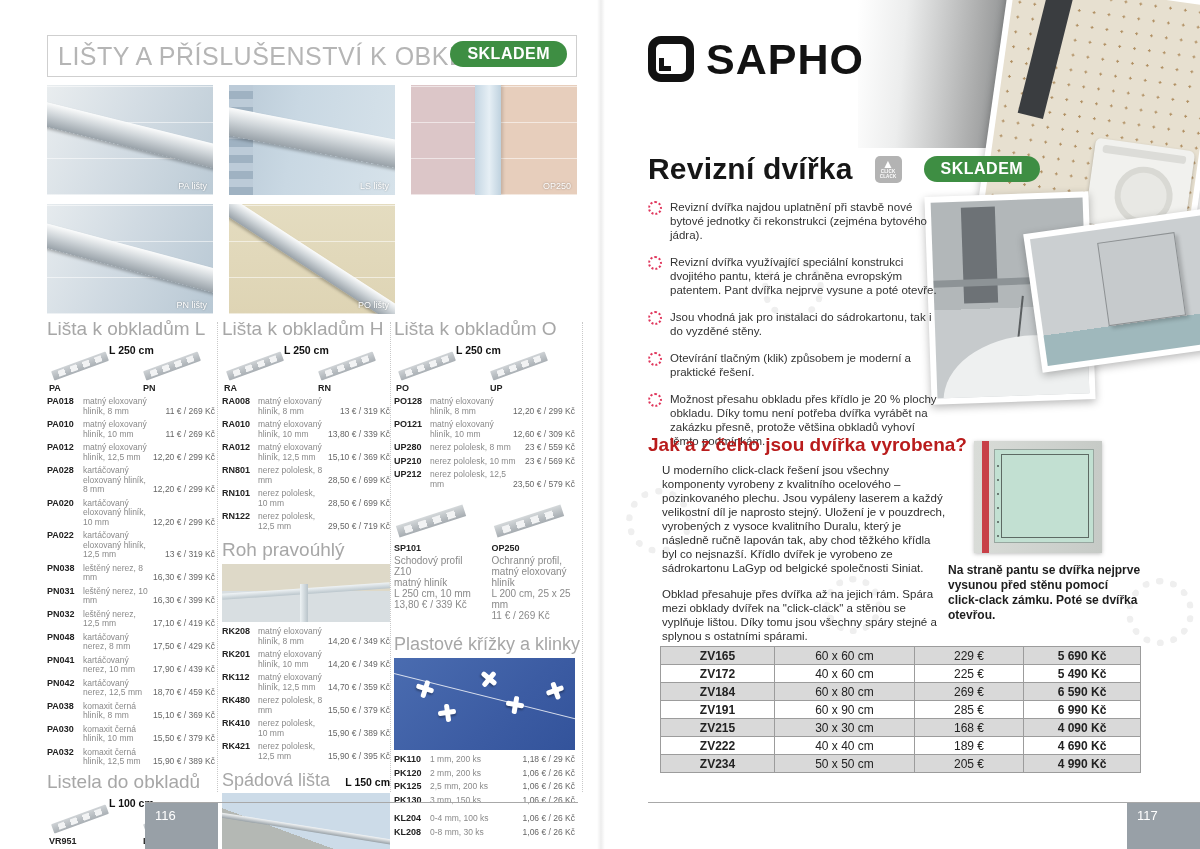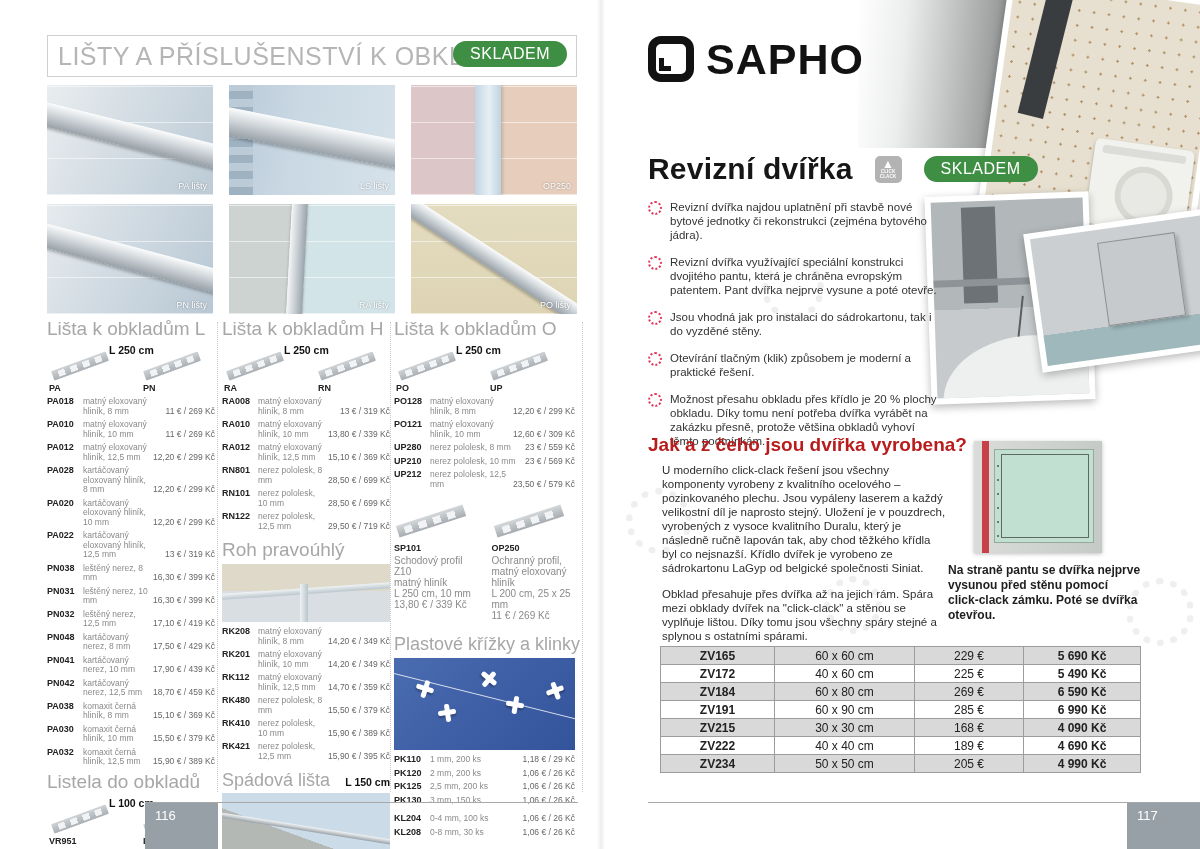--- a/index.html
+++ b/index.html
@@ -12,21 +12,21 @@
   
   .gear{position:absolute;border:7px dotted #efefef;border-radius:50%;}
 
   
   .gutter{position:absolute;left:597px;top:0;width:8px;height:849px;
     background:linear-gradient(90deg,rgba(0,0,0,0) 0%,rgba(0,0,0,0.07) 50%,rgba(0,0,0,0) 100%);}
 
   
   .lp-header{left:47px;top:35px;width:528px;height:40px;border:1px solid #cfcfcf;}
   .lp-title{position:absolute;left:10px;top:0;line-height:40px;font-size:25px;color:#b5b5b5;letter-spacing:.5px;white-space:nowrap;}
-  .badge{display:inline-block;background:#3e8e43;color:#fff;font-weight:normal;border-radius:15px;
+  .badge{display:inline-block;background:#3e8e43;color:#fff;font-weight:bold;border-radius:15px;
     font-size:16px;padding:4px 17px;letter-spacing:.5px;}
   .lp-header .badge{position:absolute;right:9px;top:5px;}
 
   
   .gallery{left:47px;top:85px;width:530px;display:grid;grid-template-columns:repeat(3,166px);grid-gap:9px 16px;}
   .gcell{position:relative;width:166px;height:110px;overflow:hidden;}
   .glabel{position:absolute;right:6px;bottom:4px;color:#fff;font-size:9px;text-shadow:0 0 2px rgba(0,0,0,.4);}
   .metal{position:absolute;background:linear-gradient(180deg,#fbfcfc 0%,#cfd5d9 45%,#98a1a8 100%);box-shadow:0 2px 3px rgba(0,0,0,.25);}
   .img1{background:linear-gradient(115deg,#e9edef 0%,#d4dde4 45%,#bccbd6 100%);}
   .img1 .metal{width:220px;height:24px;left:-20px;top:40px;transform:rotate(14deg);}
@@ -201,25 +201,20 @@
   <div class="gcell img3">
     <div class="grout"></div>
     <div class="vprof"></div>
     <span class="glabel">OP250</span>
   </div>
   <div class="gcell img4">
     <div class="grout"></div>
     <div class="metal"></div>
     <span class="glabel">PN lišty</span>
   </div>
-  <div class="gcell img5">
-    <div class="grout"></div>
-    <div class="metal"></div>
-    <span class="glabel">RA lišty</span>
-  </div>
   <div class="gcell img6">
     <div class="grout"></div>
     <div class="metal"></div>
     <span class="glabel">PO lišty</span>
   </div>
 </div>
 
 <div class="dotted-sep" style="left:217px;"></div>
 <div class="dotted-sep" style="left:390px;"></div>
 <div class="dotted-sep" style="left:582px;"></div>

